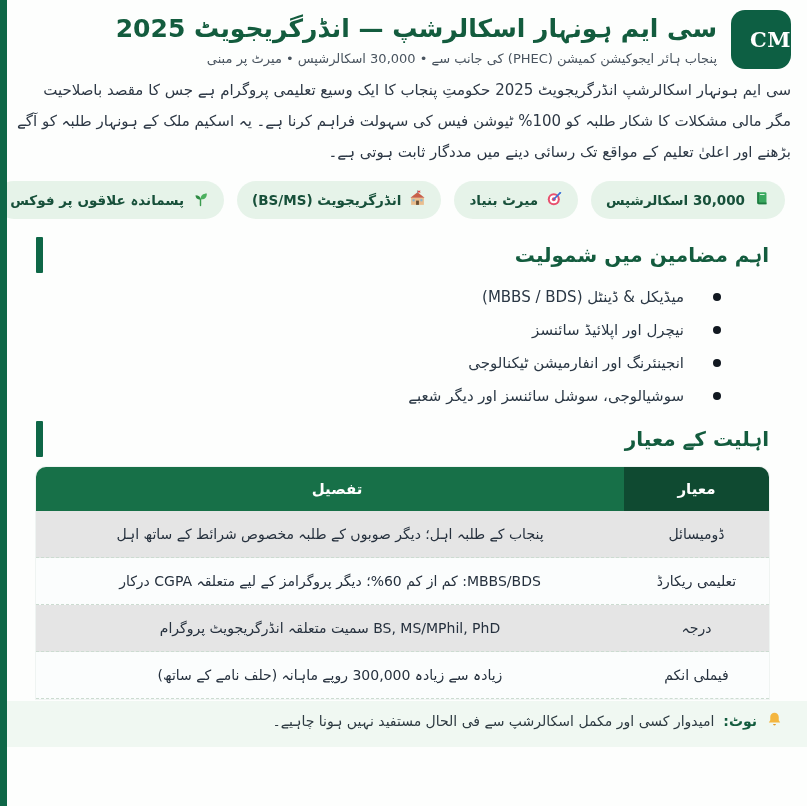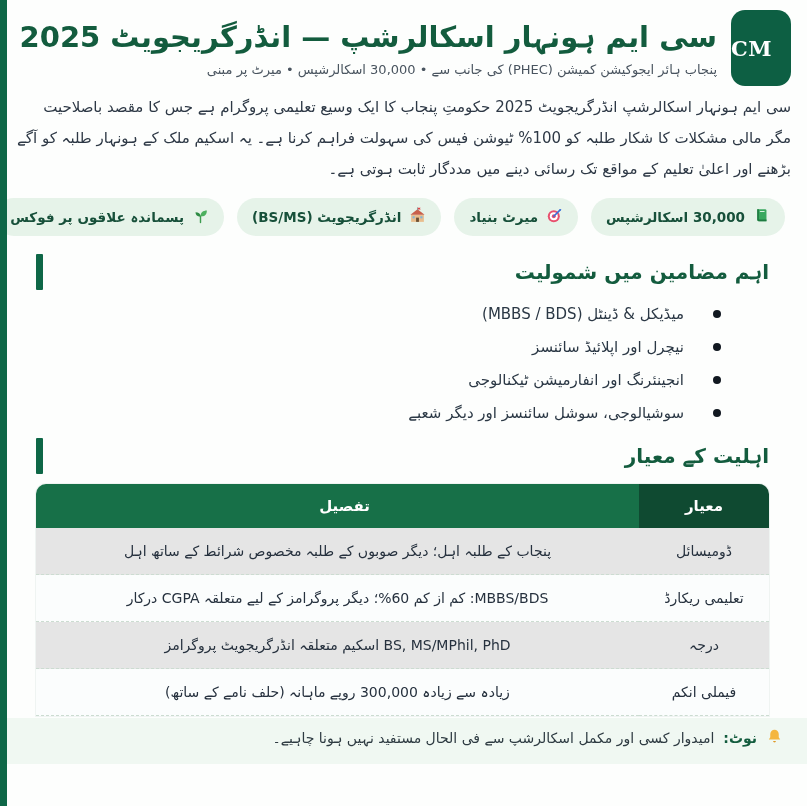--- a/index.html
+++ b/index.html
@@ -13,28 +13,28 @@
   }
   .edge-bar {
     position:absolute; left:0; top:0; width:7px; height:806px;
     background:#0e6747;
   }
   .page { padding:10px 16px 0 14px; }
 
   
   .header { display:flex; align-items:center; gap:14px; margin-bottom:6px; }
   .cm-badge {
-    width:60px; height:76px; flex:0 0 60px;
+    width:60px; height:59px; flex:0 0 60px;
     background:#0d5f43; border-radius:14px;
-    display:flex; align-items:center; justify-content:flex-end;
+    display:flex; align-items:center; justify-content:flex-start;
     color:#ffffff; font-family:"DejaVu Serif", serif;
     font-weight:bold; font-size:21px; letter-spacing:.5px;
   }
   .title-block { flex:1; text-align:right; }
-  .page-title { color:#135c3e; font-size:29px; font-weight:bold; line-height:1.3; }
+  .page-title { color:#135c3e; font-size:25px; font-weight:bold; line-height:1.3; }
   .page-subtitle { color:#49545f; font-size:13px; margin-top:5px; }
 
   
   .intro {
     font-size:15px; line-height:2.05; color:#2d3845;
     text-align:right; margin:6px 0 14px 0;
   }
 
   
   .pill-row { display:flex; gap:13px; align-items:center; margin:4px 6px 18px 0; }
@@ -66,21 +66,21 @@
   .table-wrap {
     margin:10px 22px 0 22px;
     border-radius:10px 10px 0 0; overflow:hidden;
     box-shadow:0 0 0 1px rgba(20,90,60,.06);
   }
   table { width:100%; border-collapse:collapse; }
   thead th {
     color:#ffffff; font-size:15px; font-weight:bold;
     padding:13px 10px; text-align:center;
   }
-  th.col-criteria { background:#0f4a31; width:130px; }
+  th.col-criteria { background:#0f4a31; width:145px; }
   th.col-detail   { background:#177048;padding-left:24px; }
   tbody td {
     background:#e5e5e5; text-align:center;
     font-size:14px; color:#26313e; padding:15px 10px;
     border-bottom:1px dashed #ccdcd1;
   }
   tbody tr:nth-child(even) td { background:#fbfdfd; }
 
   
   .note {
@@ -199,21 +199,21 @@
         <tr>
           <td>ڈومیسائل</td>
           <td>پنجاب کے طلبہ اہل؛ دیگر صوبوں کے طلبہ مخصوص شرائط کے ساتھ اہل</td>
         </tr>
         <tr>
           <td>تعلیمی ریکارڈ</td>
           <td>MBBS/BDS: کم از کم 60%؛ دیگر پروگرامز کے لیے متعلقہ CGPA درکار</td>
         </tr>
         <tr>
           <td>درجہ</td>
-          <td>BS, MS/MPhil, PhD اسکیم متعلقہ انڈرگریجویٹ پروگرامز</td>
+          <td>BS, MS/MPhil, PhD سمیت متعلقہ انڈرگریجویٹ پروگرام</td>
         </tr>
         <tr>
           <td>فیملی انکم</td>
           <td>زیادہ سے زیادہ 300,000 روپے ماہانہ (حلف نامے کے ساتھ)</td>
         </tr>
       </tbody>
     </table>
   </div>
 
 </div>

